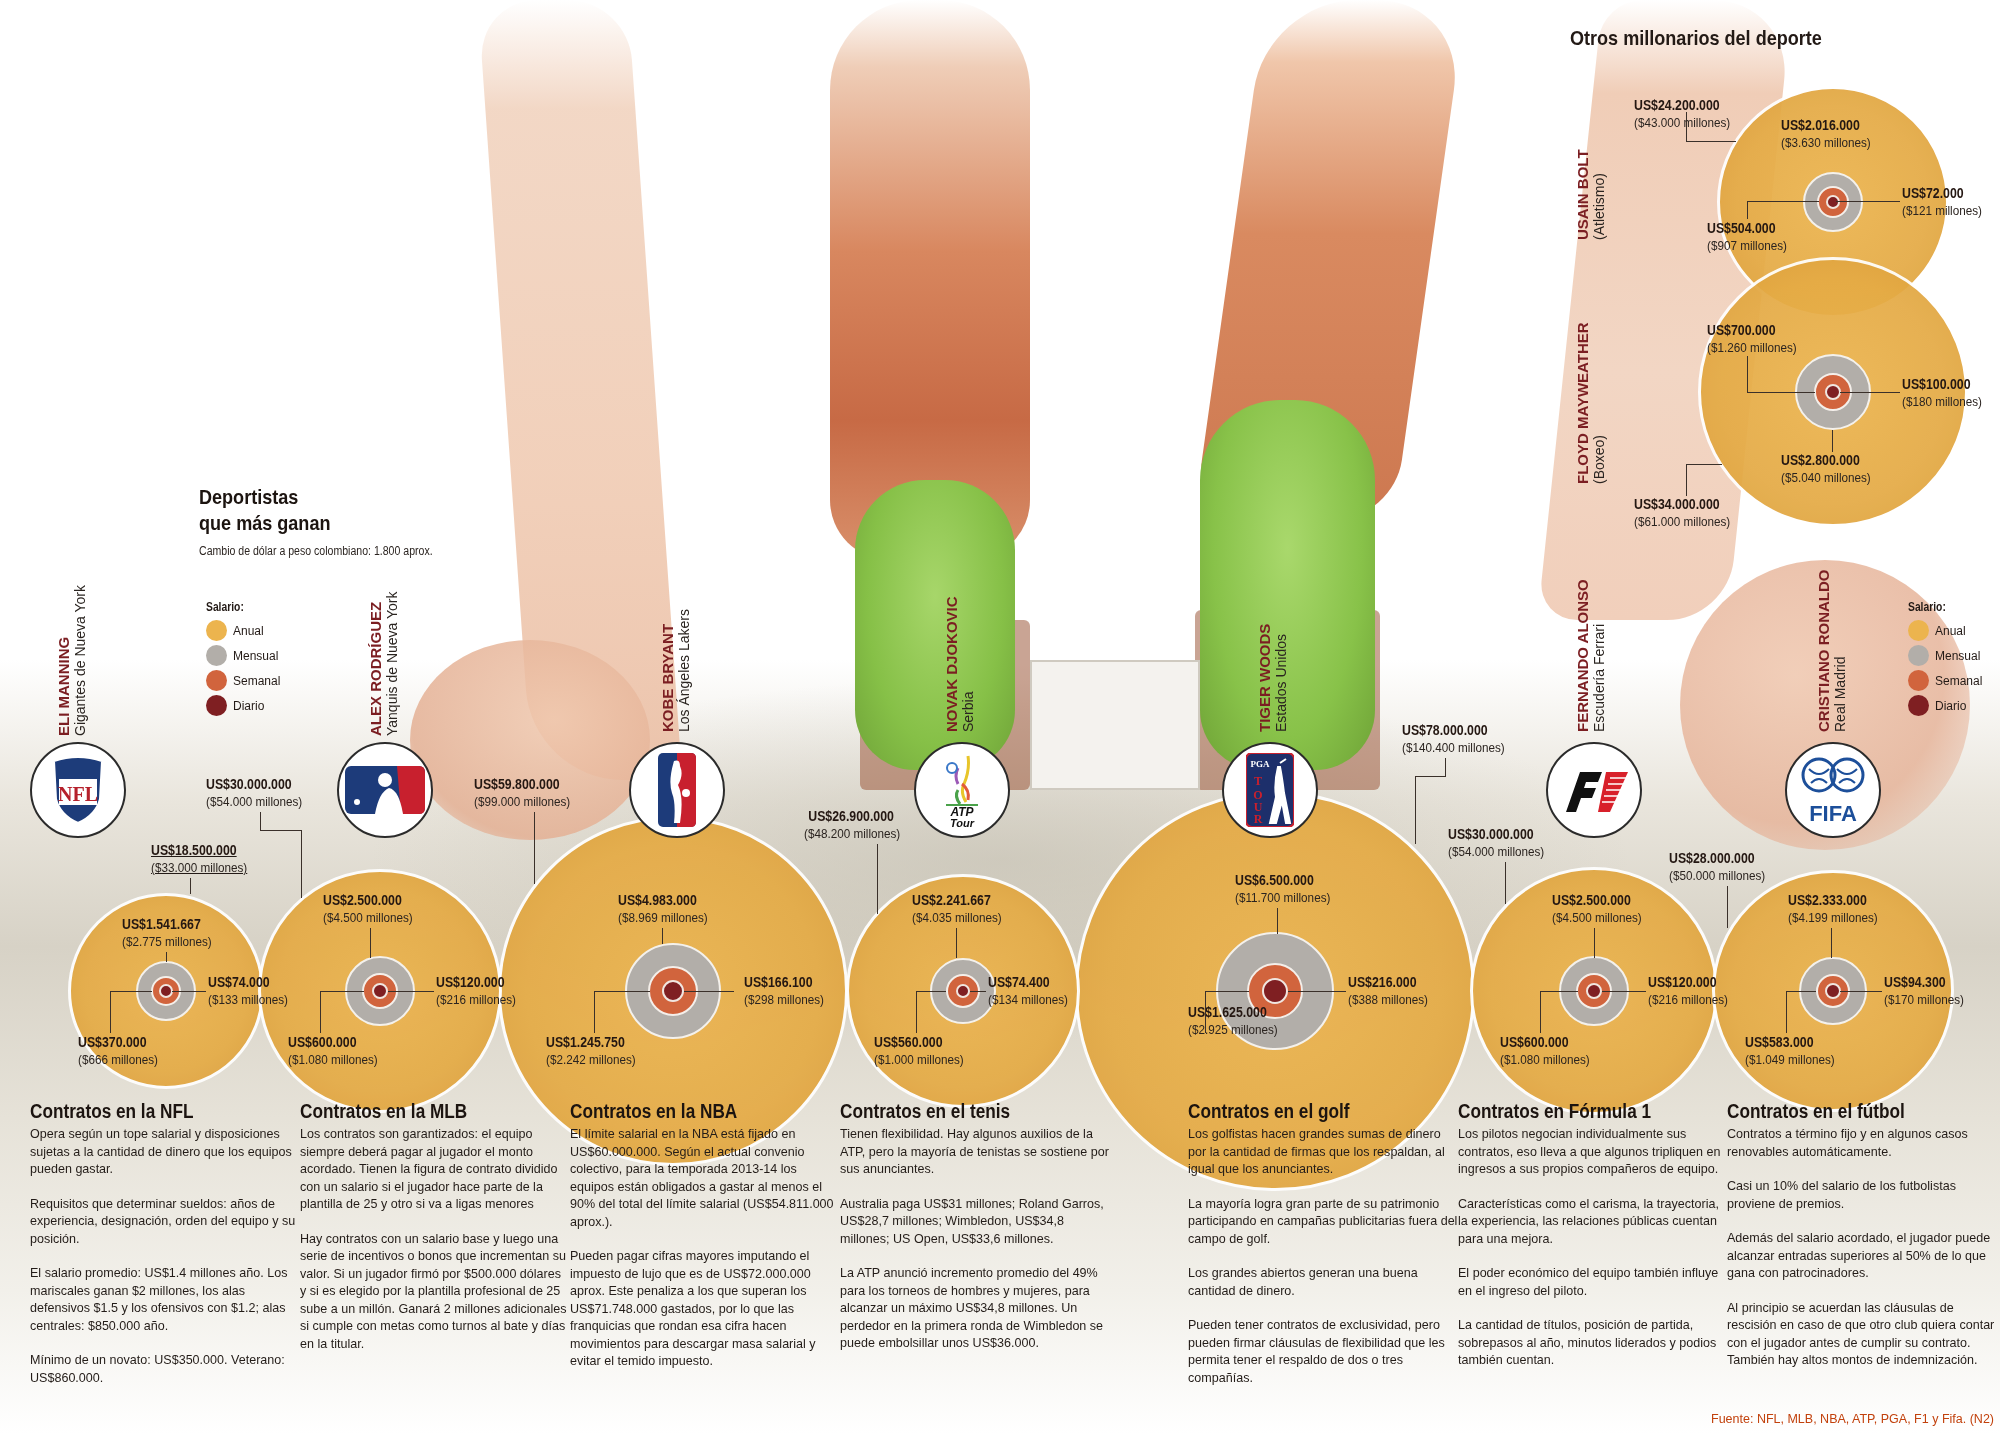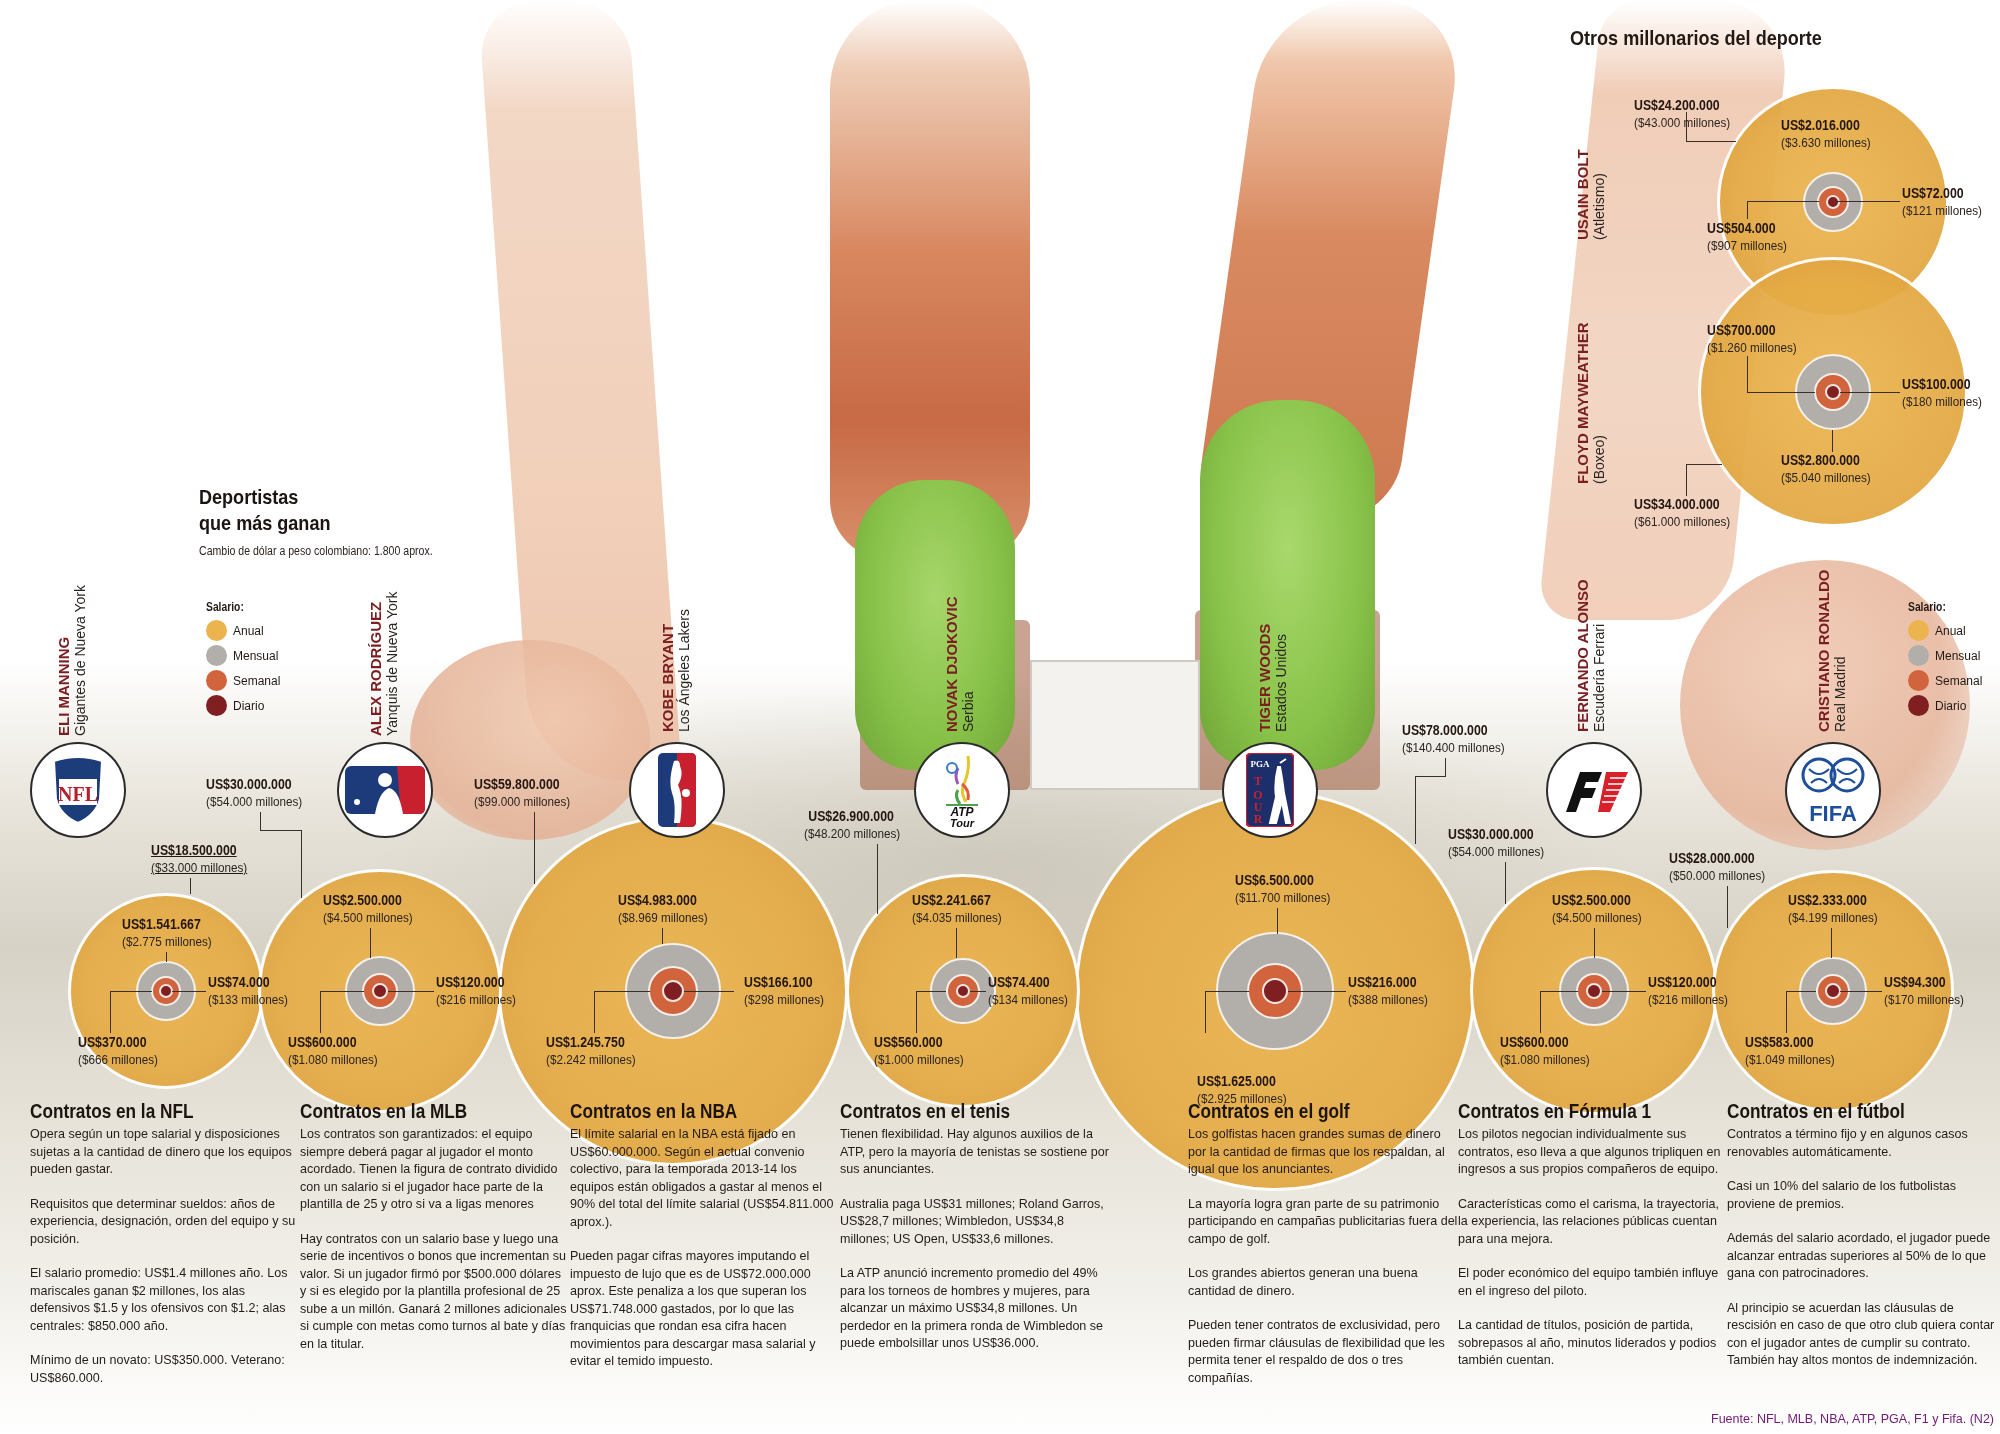--- a/index.html
+++ b/index.html
@@ -93,21 +93,21 @@
   .val { position: absolute; white-space: nowrap; line-height: 17px; }
   .val .u { font-weight: 700; font-size: 14px; color: #241712; display: block; transform: scaleX(0.88); transform-origin: left; }
   .val .p { font-size: 13px; color: #2b2420; display: block; transform: scaleX(0.9); transform-origin: left; }
 
   .leader { position: absolute; background: #3a302a; }
 
   .col { position: absolute; top: 1100px; width: 268px; }
   .col h3 { font-size: 20px; font-weight: 700; color: #1c1410; white-space: nowrap; transform: scaleX(0.86); transform-origin: left; margin-bottom: 2px; }
   .col p { font-size: 13.5px; line-height: 17.5px; color: #231c18; margin-bottom: 17px; transform: scaleX(0.93); transform-origin: left; width: 290px; }
 
-  .source { position: absolute; right: 6px; bottom: 8px; font-size: 12.5px; color: #701a75; }
+  .source { position: absolute; right: 6px; bottom: 8px; font-size: 12.5px; color: #c2410c; }
 </style>
 </head>
 <body>
 
 <div class="deco arm-left"></div>
 <div class="deco hand-left"></div>
 <div class="deco leg-left"></div>
 <div class="deco leg-right"></div>
 <div class="deco block-left"></div>
 <div class="deco block-right"></div>
@@ -456,21 +456,21 @@
 <div class="val" style="left:1235px; top:872px;">
     <span class="u">US$6.500.000</span>
     <span class="p">($11.700 millones)</span>
   </div>
 <div class="leader" style="left:1277px; top:908px; width:1px; height:26px;"></div>
 <div class="val" style="left:1348px; top:974px;">
     <span class="u">US$216.000</span>
     <span class="p">($388 millones)</span>
   </div>
 <div class="leader" style="left:1288px; top:991px; width:58px; height:1px;"></div>
-<div class="val" style="left:1188px; top:1073px;margin-left:9px;">
+<div class="val" style="left:1188px; top:1004px;">
     <span class="u">US$1.625.000</span>
     <span class="p">($2.925 millones)</span>
   </div>
 <div class="leader" style="left:1205px; top:991px; width:44px; height:1px;"></div>
 <div class="leader" style="left:1205px; top:991px; width:1px; height:42px;"></div>
 
 <div class="val" style="left:1448px; top:826px;">
     <span class="u">US$30.000.000</span>
     <span class="p">($54.000 millones)</span>
   </div>

